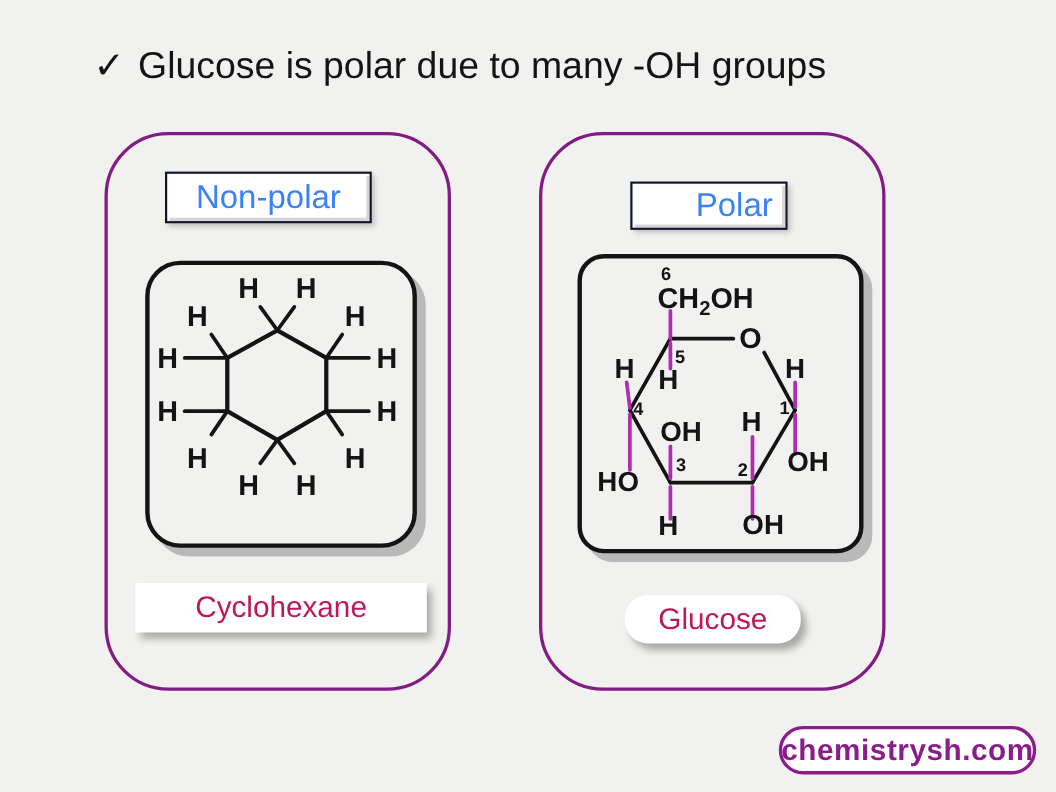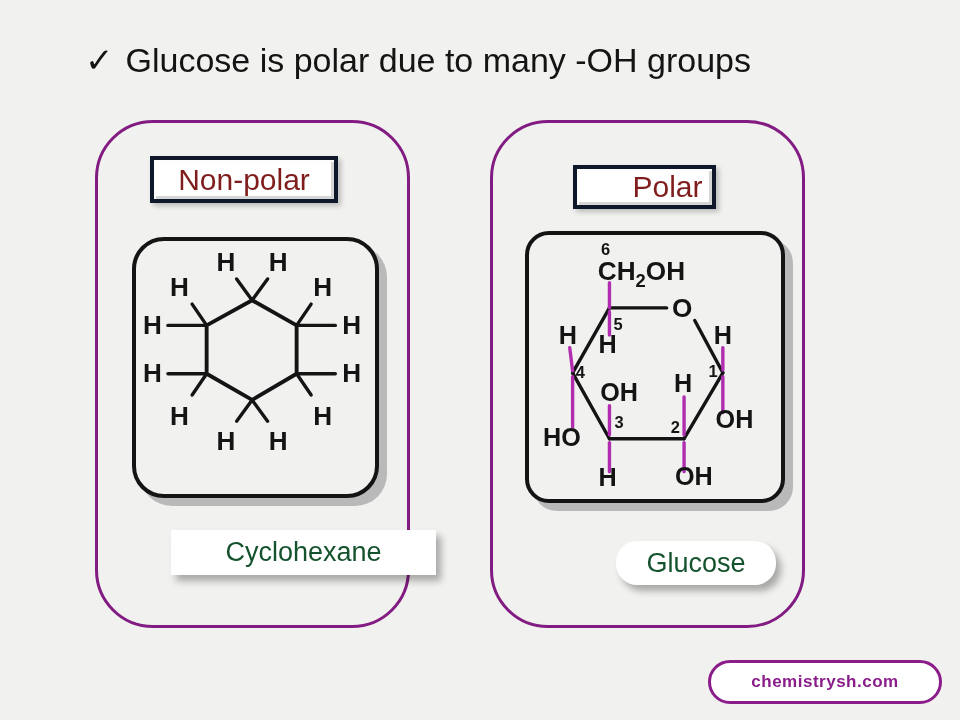--- a/index.html
+++ b/index.html
@@ -14,40 +14,40 @@
     font-size:34px;line-height:1.1;white-space:nowrap;
     display:flex;align-items:baseline;gap:12px;
   }
   .panel{
     position:absolute;top:120px;width:315px;height:508px;
     border:3px solid #821C82;border-radius:58px;box-sizing:border-box;
   }
   .panel-left{left:95px;}
   .panel-right{left:490px;}
   .label-3d{
-    position:absolute;background:#ffffff;color:#7f1d1d;
+    position:absolute;background:#ffffff;color:#3b82f6;
     display:flex;align-items:center;justify-content:center;
-    font-size:30px;border:4px solid #0f172a;box-sizing:border-box;
+    font-size:30px;border:2px solid #0f172a;box-sizing:border-box;
     box-shadow:inset 2px 2px 0 #fdfdfd, inset -3px -3px 0 #d6d6d6, 3px 3px 5px rgba(0,0,0,.22);
   }
   .molecule-box{
     position:absolute;background:#F1F1EF;border:4px solid #141414;box-sizing:border-box;
     box-shadow:8px 8px 0 #b9b9b9;
   }
   .molecule-box svg{position:absolute;left:0;top:0;width:100%;height:100%;}
   .caption{
-    position:absolute;background:#ffffff;color:#14532d;
+    position:absolute;background:#ffffff;color:#be185d;
     display:flex;align-items:center;justify-content:center;
-    font-size:27px;box-shadow:5px 6px 7px rgba(0,0,0,.3);margin-left:48px;
+    font-size:27px;box-shadow:5px 6px 7px rgba(0,0,0,.3);
   }
   .site-badge{
     position:absolute;left:708px;top:660px;width:234px;height:44px;
     background:#ffffff;border:3px solid #8A1D8A;border-radius:24px;box-sizing:border-box;
     display:flex;align-items:center;justify-content:center;
-    font-size:17px;font-weight:bold;color:#8A1D8A;letter-spacing:.5px;
+    font-size:27px;font-weight:bold;color:#8A1D8A;letter-spacing:.5px;
   }
   svg text{font-family:"Liberation Sans","DejaVu Sans",sans-serif;}
 </style>
 </head>
 <body>
 
 <div class="slide">
 
   <div class="title-row">
     <span>✓</span>

